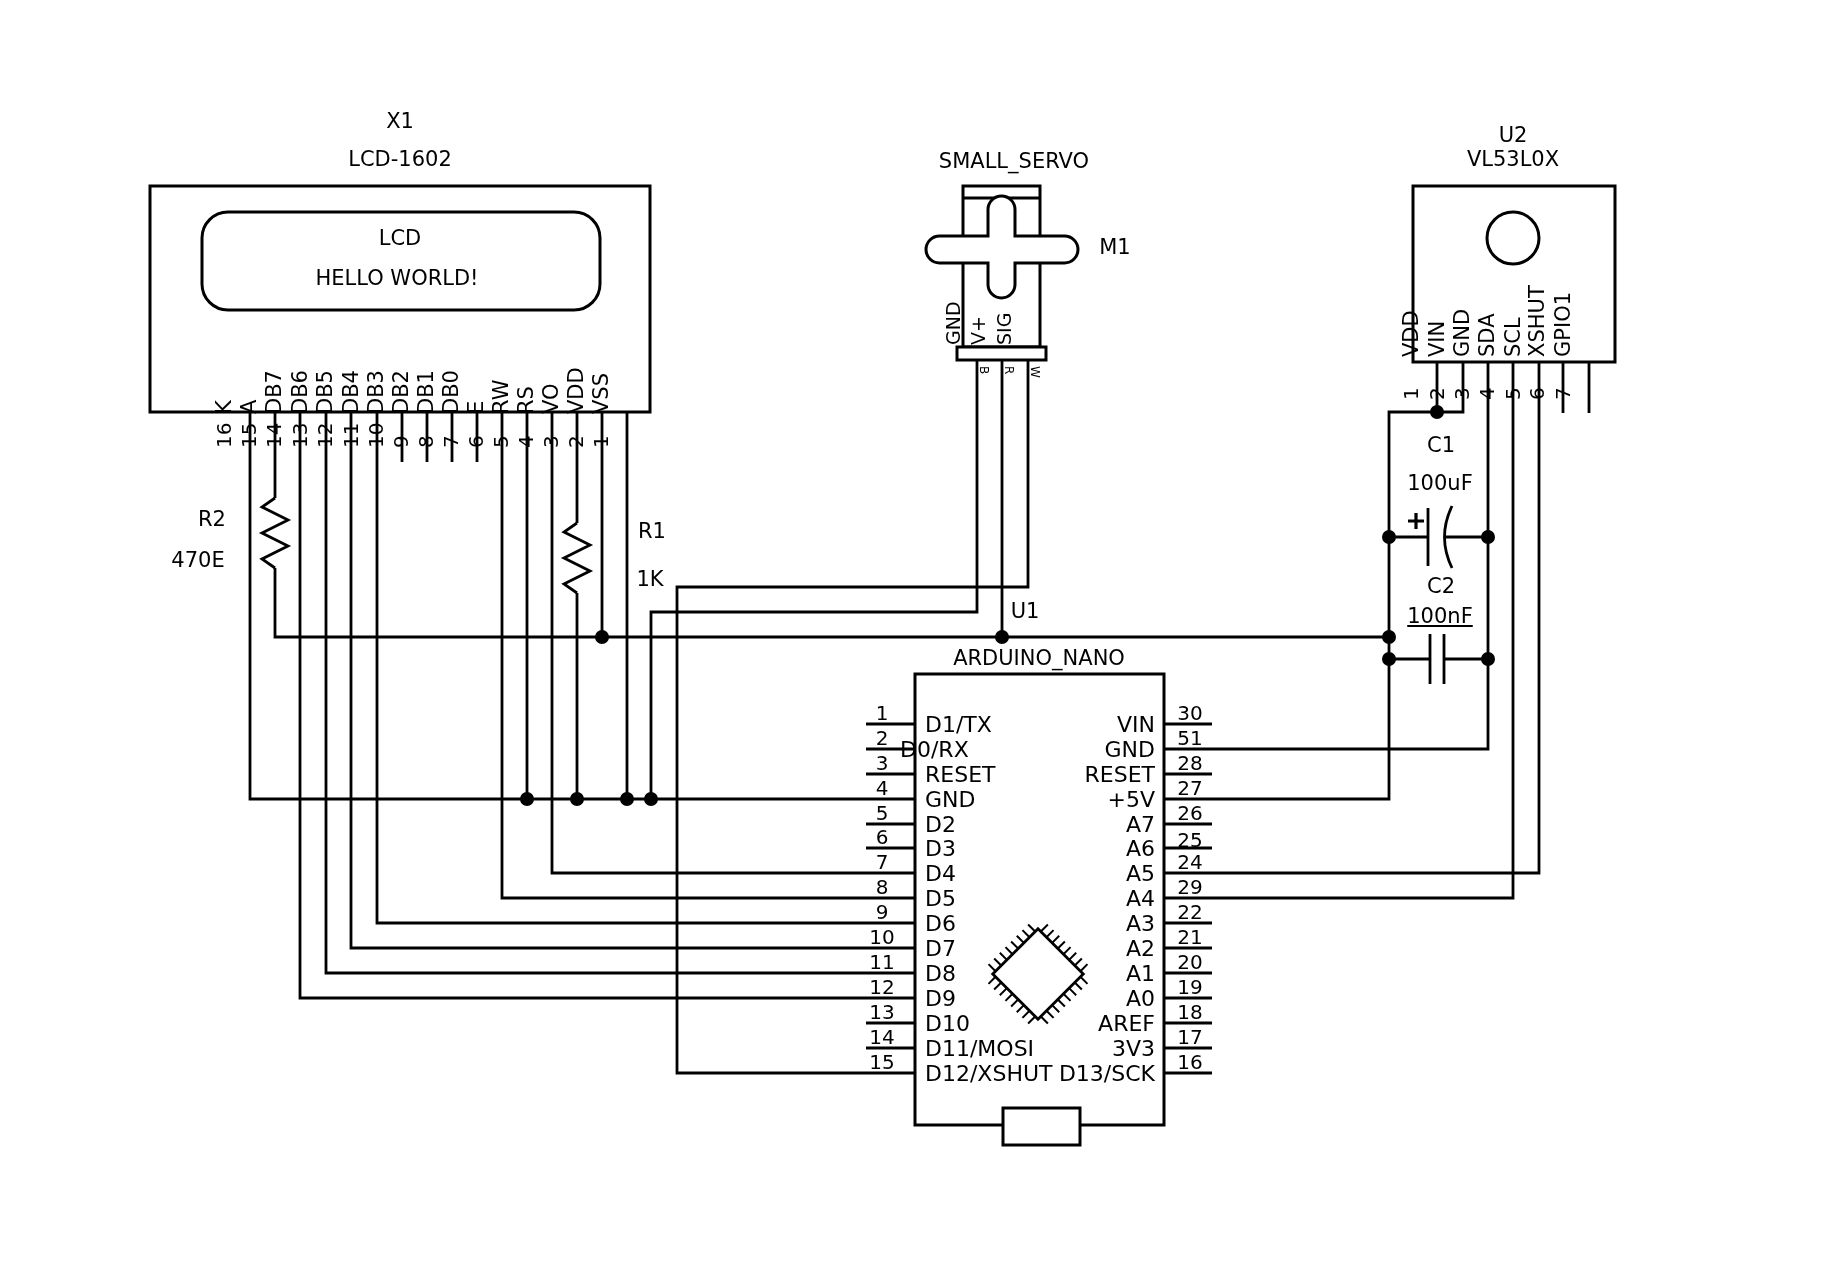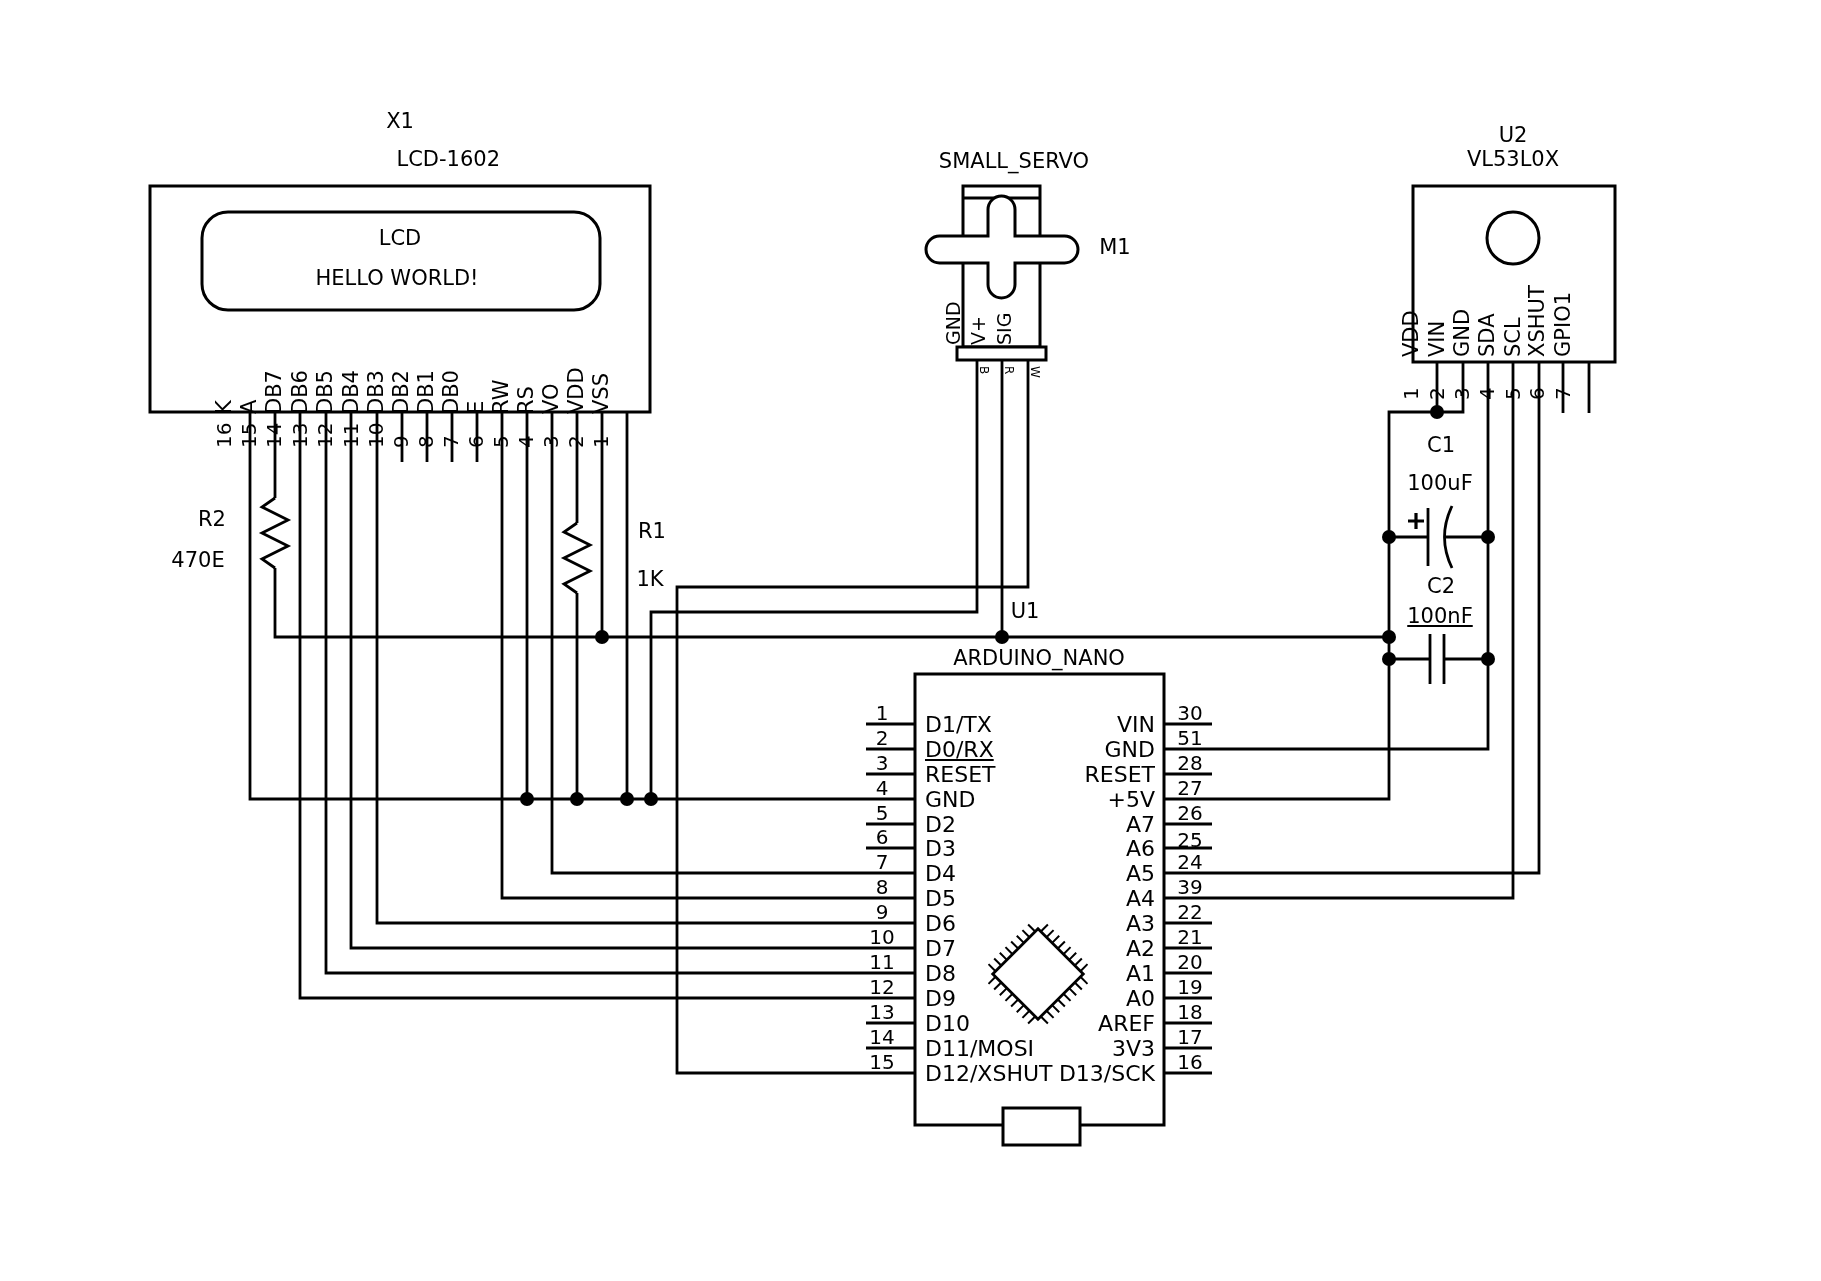--- a/index.html
+++ b/index.html
@@ -98,21 +98,21 @@
     <circle cx="651" cy="799" r="7"></circle>
         <circle cx="1389" cy="537" r="7"></circle>
         <circle cx="1488" cy="537" r="7"></circle>
     <circle cx="1389" cy="659" r="7"></circle>
         <circle cx="1488" cy="659" r="7"></circle>
         <circle cx="1437" cy="412" r="7"></circle>
   </g>
 </svg>
 
 <div class="t c f21" style="left:350px;top:111px;width:100px;">X1</div>
-<div class="t c f21" style="left:300px;top:149px;width:200px;text-align:right;">LCD-1602</div>
+<div class="t c f21" style="left:300px;top:149px;width:200px;">LCD-1602</div>
 <div class="t c f21" style="left:300px;top:228px;width:200px;">LCD</div>
 <div class="t c f21" style="left:297px;top:268px;width:200px;">HELLO WORLD!</div>
 <div class="t c f21" style="left:914px;top:151px;width:200px;">SMALL_SERVO</div>
 <div class="t c f21" style="left:1075px;top:237px;width:80px;">M1</div>
 <div class="t c f21" style="left:1463px;top:125px;width:100px;">U2</div>
 <div class="t c f21" style="left:1413px;top:149px;width:200px;">VL53L0X</div>
 <div class="t c f21" style="left:985px;top:601px;width:80px;">U1</div>
 <div class="t c f21" style="left:939px;top:648px;width:200px;">ARDUINO_NANO</div>
 <div class="t c f21" style="left:172px;top:509px;width:80px;">R2</div>
 <div class="t c f21" style="left:158px;top:550px;width:80px;">470E</div>
@@ -173,21 +173,21 @@
 <div class="t vl" style="left:1574px;top:336px;">GPIO1</div>
 <div class="t vn" style="left:1421px;top:380px;">1</div>
 <div class="t vn" style="left:1447px;top:380px;">2</div>
 <div class="t vn" style="left:1472px;top:380px;">3</div>
 <div class="t vn" style="left:1497px;top:380px;">4</div>
 <div class="t vn" style="left:1523px;top:380px;">5</div>
 <div class="t vn" style="left:1547px;top:380px;">6</div>
 <div class="t vn" style="left:1573px;top:380px;">7</div>
 
 <div class="t f22" style="left:925px;top:713px;">D1/TX</div>
-<div class="t f22" style="left:925px;top:738px;text-decoration:underline;">D0/RX</div>
+<div class="t f22" style="left:900px;top:738px;">D0/RX</div>
 <div class="t f22" style="left:925px;top:763px;">RESET</div>
 <div class="t f22" style="left:925px;top:788px;">GND</div>
 <div class="t f22" style="left:925px;top:813px;">D2</div>
 <div class="t f22" style="left:925px;top:837px;">D3</div>
 <div class="t f22" style="left:925px;top:862px;">D4</div>
 <div class="t f22" style="left:925px;top:887px;">D5</div>
 <div class="t f22" style="left:925px;top:912px;">D6</div>
 <div class="t f22" style="left:925px;top:937px;">D7</div>
 <div class="t f22" style="left:925px;top:962px;">D8</div>
 <div class="t f22" style="left:925px;top:987px;">D9</div>
@@ -227,21 +227,21 @@
 <div class="t f22 r" style="left:955px;top:1037px;width:200px;">3V3</div>
 <div class="t f22 r" style="left:955px;top:1062px;width:200px;">D13/SCK</div>
 
 <div class="t c f20" style="left:1168px;top:703px;width:44px;">30</div>
 <div class="t c f20" style="left:1168px;top:728px;width:44px;">51</div>
 <div class="t c f20" style="left:1168px;top:753px;width:44px;">28</div>
 <div class="t c f20" style="left:1168px;top:778px;width:44px;">27</div>
 <div class="t c f20" style="left:1168px;top:803px;width:44px;">26</div>
 <div class="t c f20" style="left:1168px;top:830px;width:44px;">25</div>
 <div class="t c f20" style="left:1168px;top:852px;width:44px;">24</div>
-<div class="t c f20" style="left:1168px;top:877px;width:44px;">39</div>
+<div class="t c f20" style="left:1168px;top:877px;width:44px;">29</div>
 <div class="t c f20" style="left:1168px;top:902px;width:44px;">22</div>
 <div class="t c f20" style="left:1168px;top:927px;width:44px;">21</div>
 <div class="t c f20" style="left:1168px;top:952px;width:44px;">20</div>
 <div class="t c f20" style="left:1168px;top:977px;width:44px;">19</div>
 <div class="t c f20" style="left:1168px;top:1002px;width:44px;">18</div>
 <div class="t c f20" style="left:1168px;top:1027px;width:44px;">17</div>
 <div class="t c f20" style="left:1168px;top:1052px;width:44px;">16</div>
 
 </div>
 

